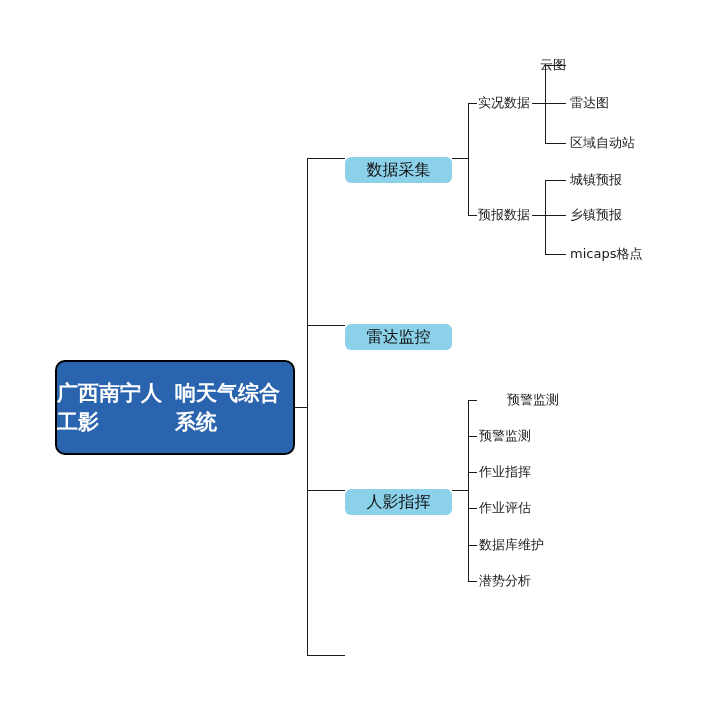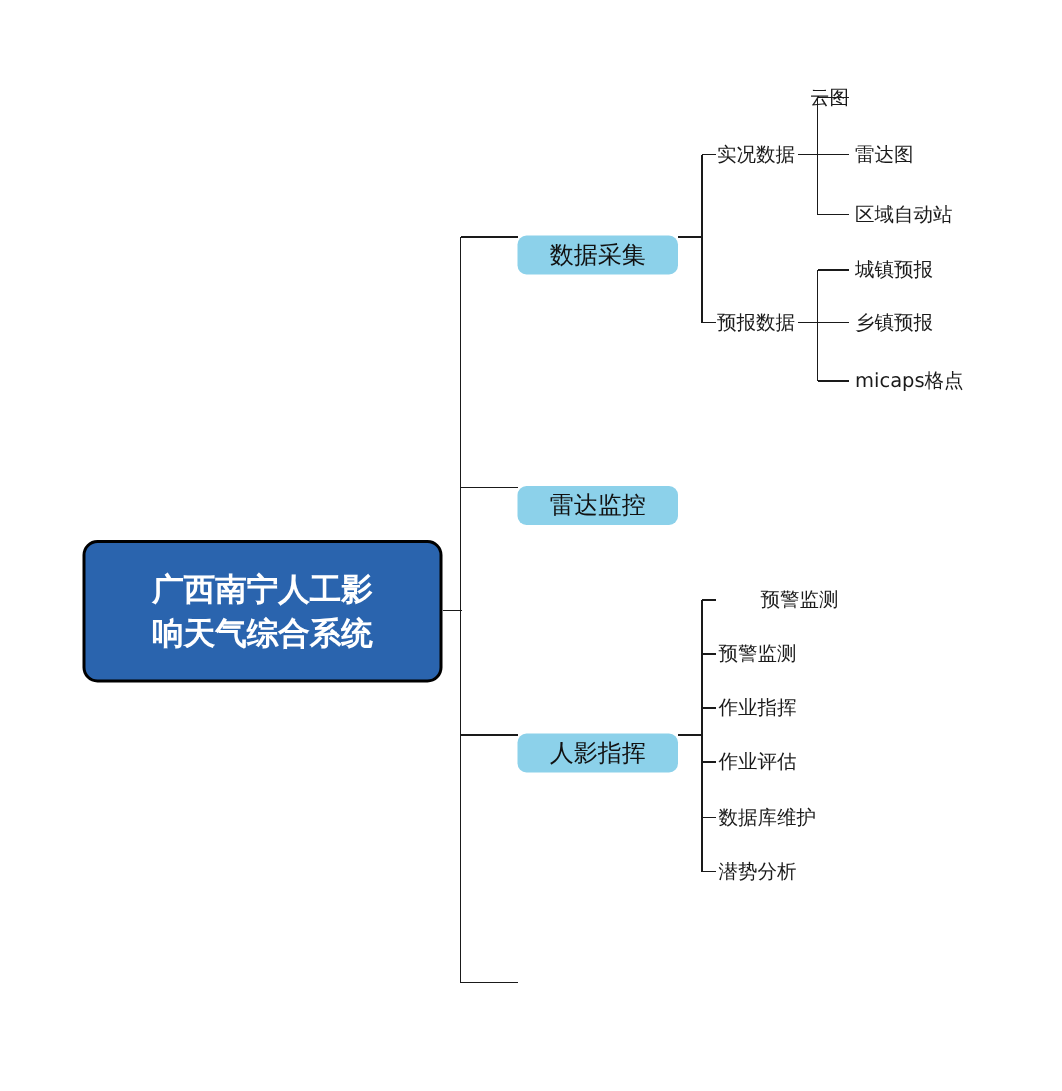--- a/index.html
+++ b/index.html
@@ -19,21 +19,21 @@
   }
   .root-node {
     position: absolute;
     left: 55px; top: 360px;
     width: 240px; height: 95px;
     background: var(--root-fill, #2a64ae);
     border: 2px solid var(--root-border, #000000);
     border-radius: 10px;
     box-sizing: border-box;
     display: flex;
-    flex-direction: column;
+    flex-direction: row;
     align-items: center;
     justify-content: center;
     color: var(--root-text, #ffffff);
     font-size: 21px;
     font-weight: bold;
     line-height: 1.35;
     cursor: pointer;
   }
   .branch-node {
     position: absolute;

